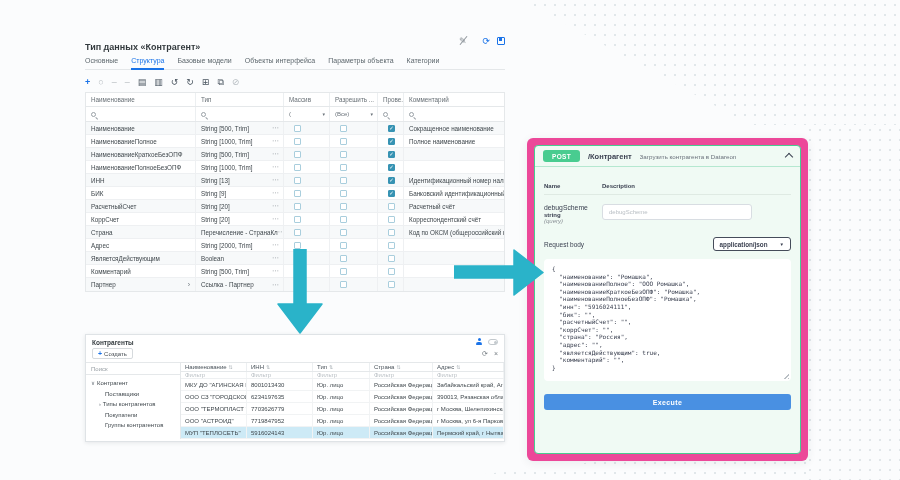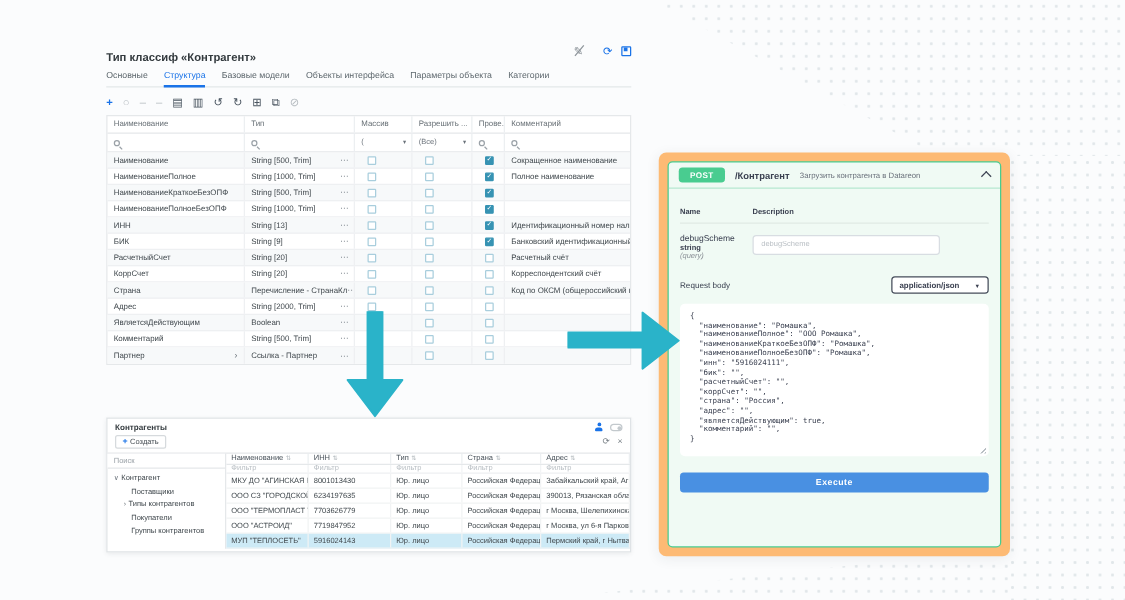--- a/index.html
+++ b/index.html
@@ -79,21 +79,21 @@
 .bhc{display:flex;align-items:center;gap:2px;padding-left:4px;border-right:1px solid #eceff1;height:100%;overflow:hidden;white-space:nowrap;cursor:pointer}
 .sort{color:#aeb5ba;font-size:5px}
 .b-name{width:66px}.b-inn{width:66px}.b-tip{width:57px}.b-str{width:63px}.b-adr{flex:1}
 .btfilter{display:flex;height:10px;border-bottom:1px solid #eef0f2;font-size:6px;color:#b9bfc4}
 .bfc{display:flex;align-items:center;padding-left:4px;border-right:1px solid #f2f4f5;height:100%;overflow:hidden;cursor:text}
 .brow{display:flex;height:12px;font-size:6px;color:#3f474c;border-bottom:1px solid #f1f3f4;cursor:pointer}
 .brow.sel{background:#cdeaf6}
 .bc{display:flex;align-items:center;padding-left:4px;border-right:1px solid #f1f3f4;height:100%;overflow:hidden;white-space:nowrap}
 
 
-.apicard{position:absolute;left:527px;top:122px;width:281px;height:323px;background:#fdba74;border-radius:6px;box-shadow:0 2px 10px rgba(40,50,60,.08);padding:7px;z-index:2}
+.apicard{position:absolute;left:527px;top:138px;width:281px;height:323px;background:#ec4899;border-radius:6px;box-shadow:0 2px 10px rgba(40,50,60,.08);padding:7px;z-index:2}
 .opblock{border:1px solid #49cc90;border-radius:4px;background:#f0faf4;height:100%;display:flex;flex-direction:column;overflow:hidden}
 .ophead{display:flex;align-items:center;padding:4px 8px;border-bottom:1px solid #b5e8d0;flex:none;cursor:pointer}
 .post{background:#49cc90;color:#fff;font-weight:bold;font-size:6.5px;padding:2.5px 9px;border-radius:3px;letter-spacing:.3px}
 .path{font-size:7.5px;font-weight:bold;color:#3b4151;margin-left:8px}
 .sum{font-size:6.2px;color:#3b4151;opacity:.75;margin-left:8px;white-space:nowrap;overflow:hidden}
 .chevup{margin-left:auto;width:6px;height:6px;border-left:1.6px solid #3b4151;border-top:1.6px solid #3b4151;transform:rotate(45deg);margin-top:2px;flex:none}
 .opbody{padding:7px 9px 9px;display:flex;flex-direction:column;flex:1}
 .pbar{display:flex;align-items:center;border-bottom:1px solid #dfeae3;padding:2px 0 7px}
 .ptitle{font-size:7.5px;font-weight:bold;color:#3b4151;position:relative}
 .ptitle::after{content:"";position:absolute;left:0;bottom:-8px;height:3px;width:100%;background:#49cc90}
@@ -124,21 +124,21 @@
 </style>
 </head>
 <body>
 
 <div class="dotpat dots-tr"></div>
 <div class="dotpat dots-r"></div>
 <div class="dotpat dots-b"></div>
 
 <section class="editor">
   <div class="editor-head">
-    <span class="editor-title">Тип классиф «Контрагент»</span>
+    <span class="editor-title">Тип данных «Контрагент»</span>
     <div class="head-icons">
       <span class="pencil">✎<span class="slash"></span></span>
       <span class="hi-refresh">⟳</span>
       <span class="hi-save"></span>
     </div>
   </div>
   <nav class="tabs">
       <div class="tab">Основные</div>
       <div class="tab active">Структура</div>
       <div class="tab">Базовые модели</div>

